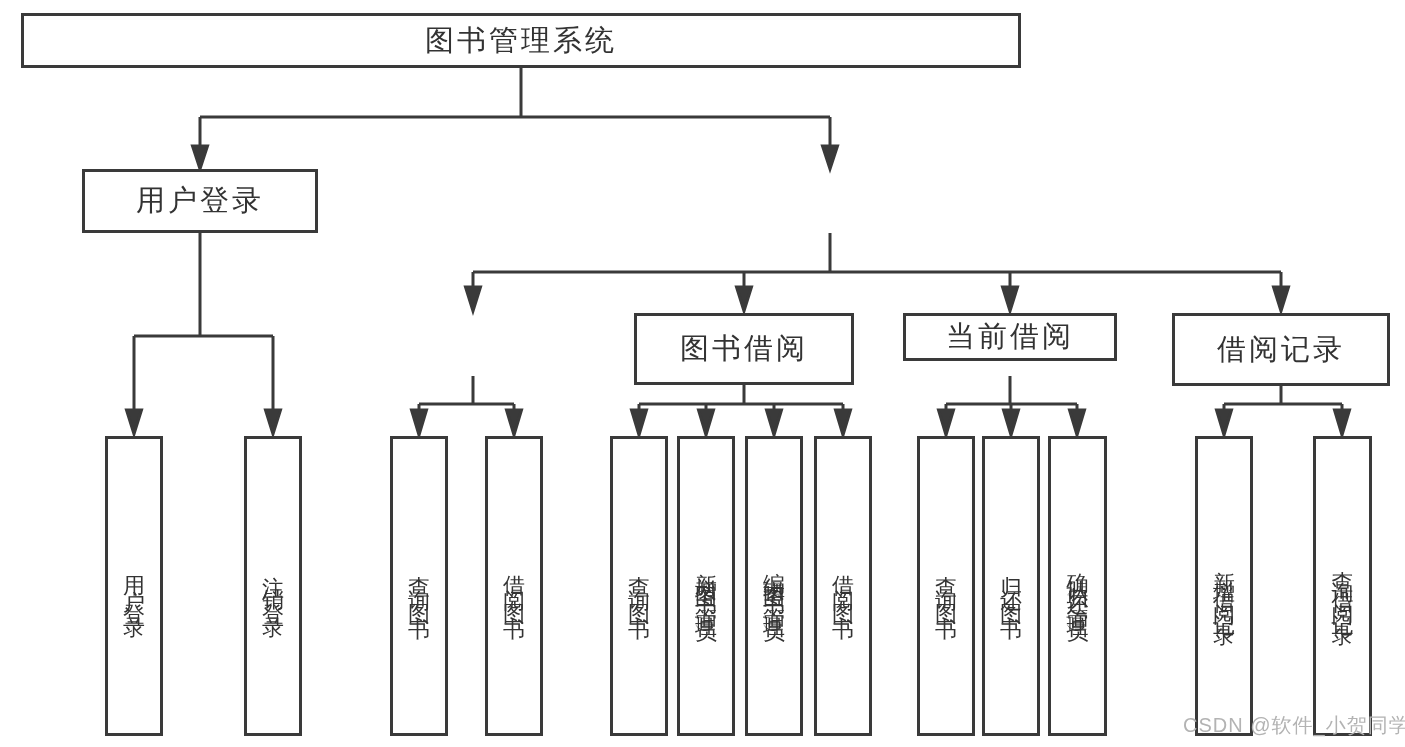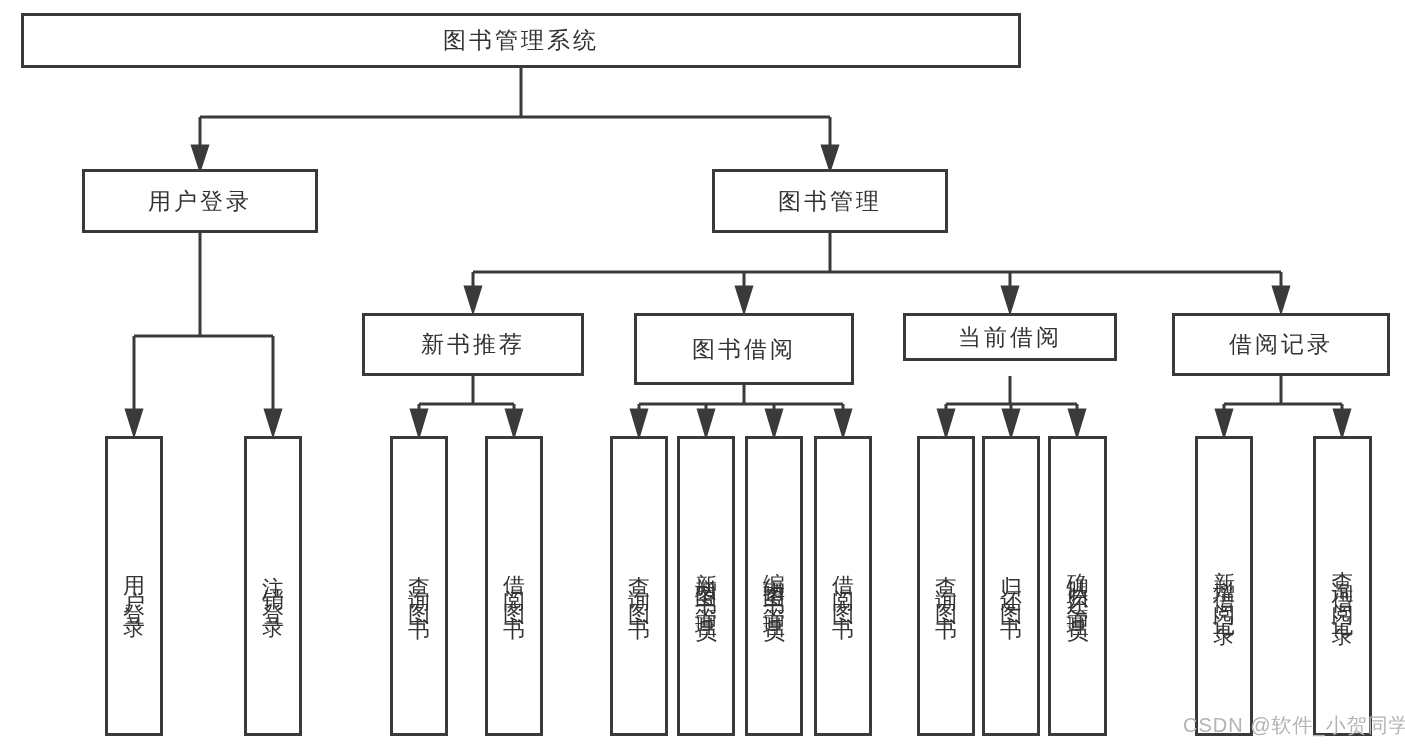--- a/index.html
+++ b/index.html
@@ -5,21 +5,21 @@
   html,body{margin:0;padding:0;background:#ffffff;}
   .stage{
     position:relative;width:1405px;height:747px;background:#ffffff;
     font-family:"Liberation Sans","DejaVu Sans",sans-serif;overflow:hidden;
   }
   svg.connectors{position:absolute;left:0;top:0;z-index:0;}
   .node{
     position:absolute;box-sizing:border-box;border:3px solid #3a3a3a;background:#ffffff;
     display:flex;align-items:center;justify-content:center;color:#333333;z-index:1;
   }
-  .hbox .lbl{font-size:23px;letter-spacing:3px;white-space:nowrap;font-family:Liberation Serif, serif;}
+  .hbox .lbl{font-size:29px;letter-spacing:3px;white-space:nowrap;font-family:Liberation Serif, serif;}
   .vbox .lbl{writing-mode:vertical-rl;font-size:22px;line-height:1;}
   .short .lbl{letter-spacing:14px;}
   .med   .lbl{letter-spacing:11px;}
   .long  .lbl{letter-spacing:7px;}
   .watermark{
     position:absolute;left:1183px;top:712px;z-index:2;color:#b3b3b3;
     font-size:20px;white-space:nowrap;letter-spacing:1px;
   }
 </style>
 </head>
@@ -79,34 +79,28 @@
     </g>
   </svg>
 
   <div class="node hbox" style="left:21px;top:13px;width:1000px;height:55px">
     <span class="lbl">图书管理系统</span>
   </div>
 
   <div class="node hbox" style="left:82px;top:169px;width:236px;height:64px">
     <span class="lbl">用户登录</span>
   </div>
-  <div class="node hbox" style="left:712px;top:169px;width:236px;height:64px">
-    <span class="lbl">图书管理</span>
-  </div>
 
-  <div class="node hbox" style="left:362px;top:313px;width:222px;height:63px">
-    <span class="lbl">新书推荐</span>
-  </div>
   <div class="node hbox" style="left:634px;top:313px;width:220px;height:72px">
     <span class="lbl">图书借阅</span>
   </div>
   <div class="node hbox" style="left:903px;top:313px;width:214px;height:48px">
     <span class="lbl">当前借阅</span>
   </div>
-  <div class="node hbox" style="left:1172px;top:313px;width:218px;height:63px">
+  <div class="node hbox" style="left:1172px;top:313px;width:218px;height:73px">
     <span class="lbl">借阅记录</span>
   </div>
 
   <div class="node vbox short" style="left:105px;top:436px;width:58px;height:300px">
     <span class="lbl">用户登录</span>
   </div>
   <div class="node vbox short" style="left:244px;top:436px;width:58px;height:300px">
     <span class="lbl">注销登录</span>
   </div>
 

